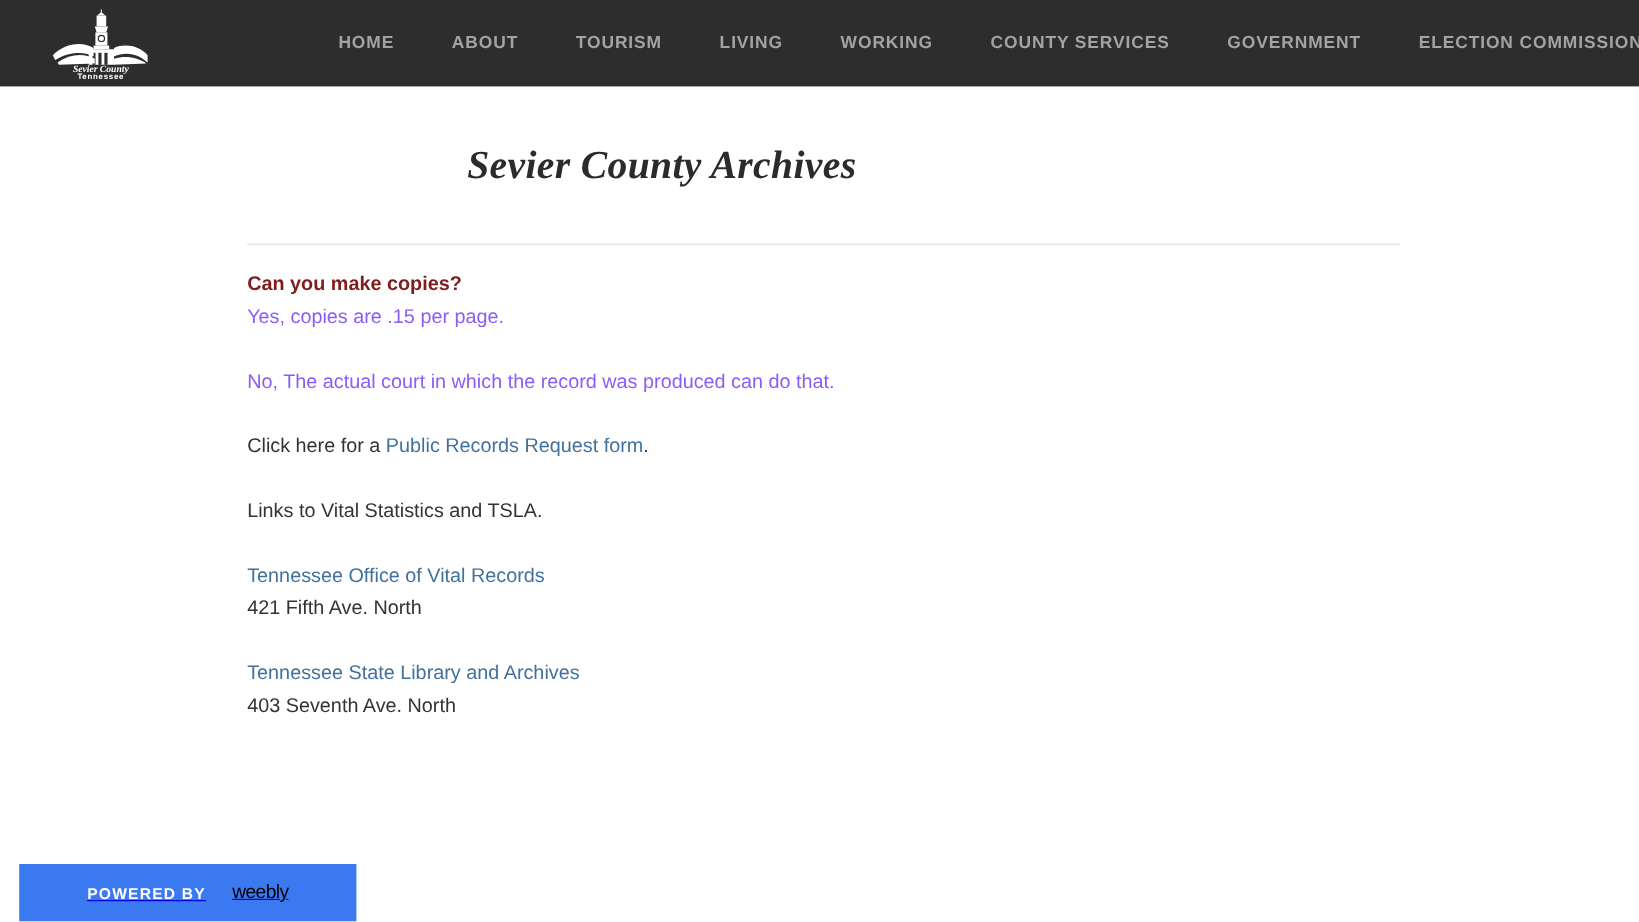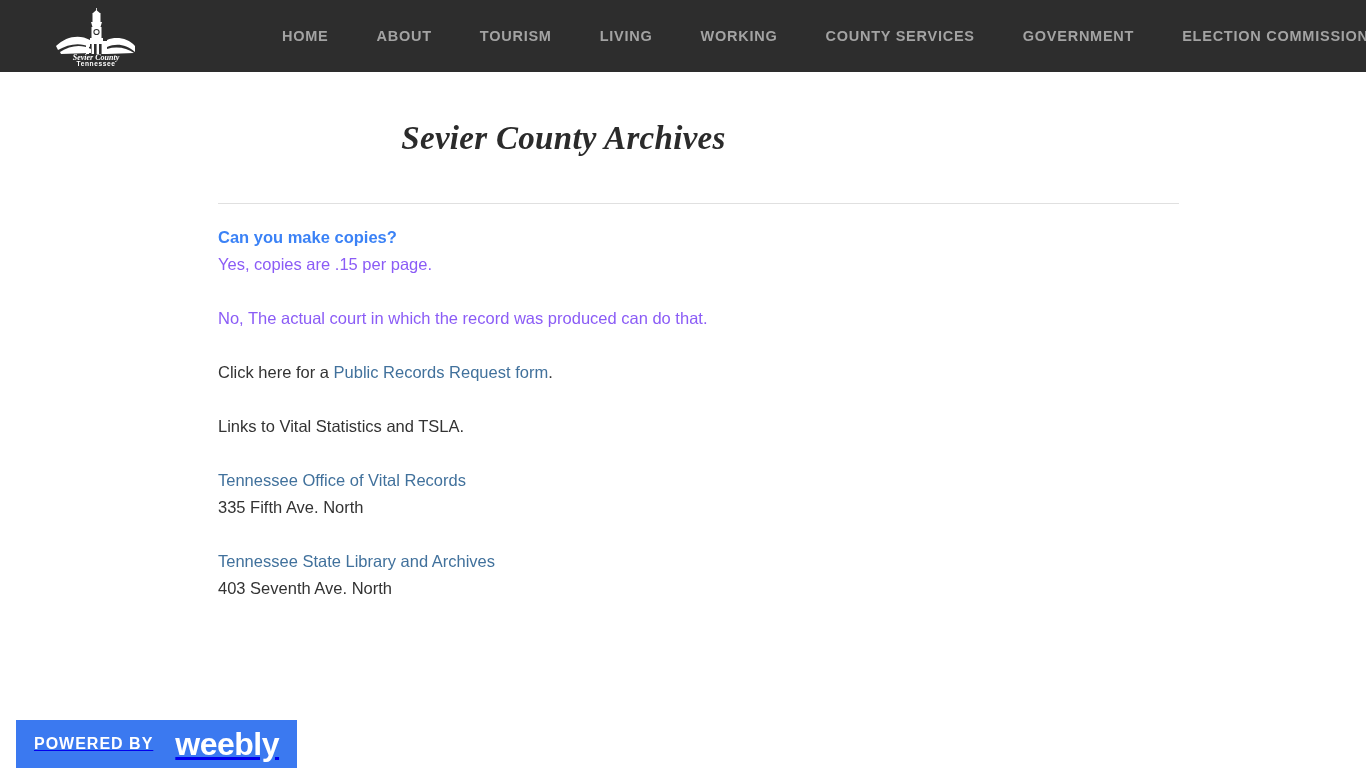--- a/index.html
+++ b/index.html
@@ -22,21 +22,21 @@
     top: 0; left: 0;
     width: 1366px;
     height: 72px;
     background: #2d2d2d;
     display: flex;
     align-items: center;
   }
 
   #logo {
     position: absolute;
-    left: 50px;
+    left: 38px;
     top: 6px;
     width: 92px;
     height: 60px;
     display: block;
   }
 
   #main-nav {
     position: absolute;
     left: 270px;
     top: 0;
@@ -54,21 +54,21 @@
     margin: 0 12px;
     white-space: nowrap;
     cursor: pointer;
   }
   .nav-item:first-child { margin-left: 0; }
 
   
   #page-body {
     position: absolute;
     top: 72px;
-    left: 16px;
+    left: 4px;
     width: 1095px;
   }
 
   #page-title {
     text-align: center;
     font-family: "Liberation Serif", "DejaVu Serif", serif;
     font-style: italic;
     font-weight: bold;
     font-size: 33px;
     color: #2b2b2b;
@@ -96,21 +96,21 @@
     line-height: 27px;
   }
 
   .para {
     margin: 0 0 27px 0;
   }
 
   .qa-block { margin-bottom: 27px; }
   .q {
     font-weight: bold;
-    color: #3b82f6;
+    color: #7f1d1d;
     margin: 0;
     line-height: 27px;
   }
   .a {
     margin: 0;
     color: #8b5cf6;
     line-height: 27px;
   }
 
   a.inline-link,
@@ -135,29 +135,29 @@
     width: 281px;
     height: 48px;
     background: #3b79f0;
     display: flex;
     align-items: center;
     justify-content: center;
     cursor: pointer;
   }
   #weebly-badge .pb {
     color: #ffffff;
-    font-size: 16px;
+    font-size: 13px;
     font-weight: bold;
     letter-spacing: 1px;
     margin-right: 22px;
   }
   #weebly-badge .wb {
-    color: #ffffff;
-    font-size: 32px;
-    font-weight: bold;
+    color: #000000;
+    font-size: 16px;
+    font-weight: normal;
     letter-spacing: -0.5px;
   }
 </style>
 </head>
 <body>
 
 <div id="site-header">
 
   <a id="logo" href="#" title="Sevier County Tennessee">
     <svg viewBox="0 0 92 60" width="92" height="60">
@@ -219,21 +219,21 @@
     <div class="qa-block">
       <p class="a">No,  The actual court in which the record was produced can do that.</p>
     </div>
 
     <p class="para"><span>Click here for a </span><a class="inline-link" href="#">Public Records Request form</a><span>.</span></p>
 
     <p class="para">Links to Vital Statistics and TSLA.</p>
 
     <div class="addr-block">
       <a class="block-link" href="#">Tennessee Office of Vital Records</a>
-      <p class="addr-line">335 Fifth Ave. North</p>
+      <p class="addr-line">421 Fifth Ave. North</p>
     </div>
 
     <div class="addr-block">
       <a class="block-link" href="#">Tennessee State Library and Archives</a>
       <p class="addr-line">403 Seventh Ave. North</p>
     </div>
 
   </div>
 </div>
 

